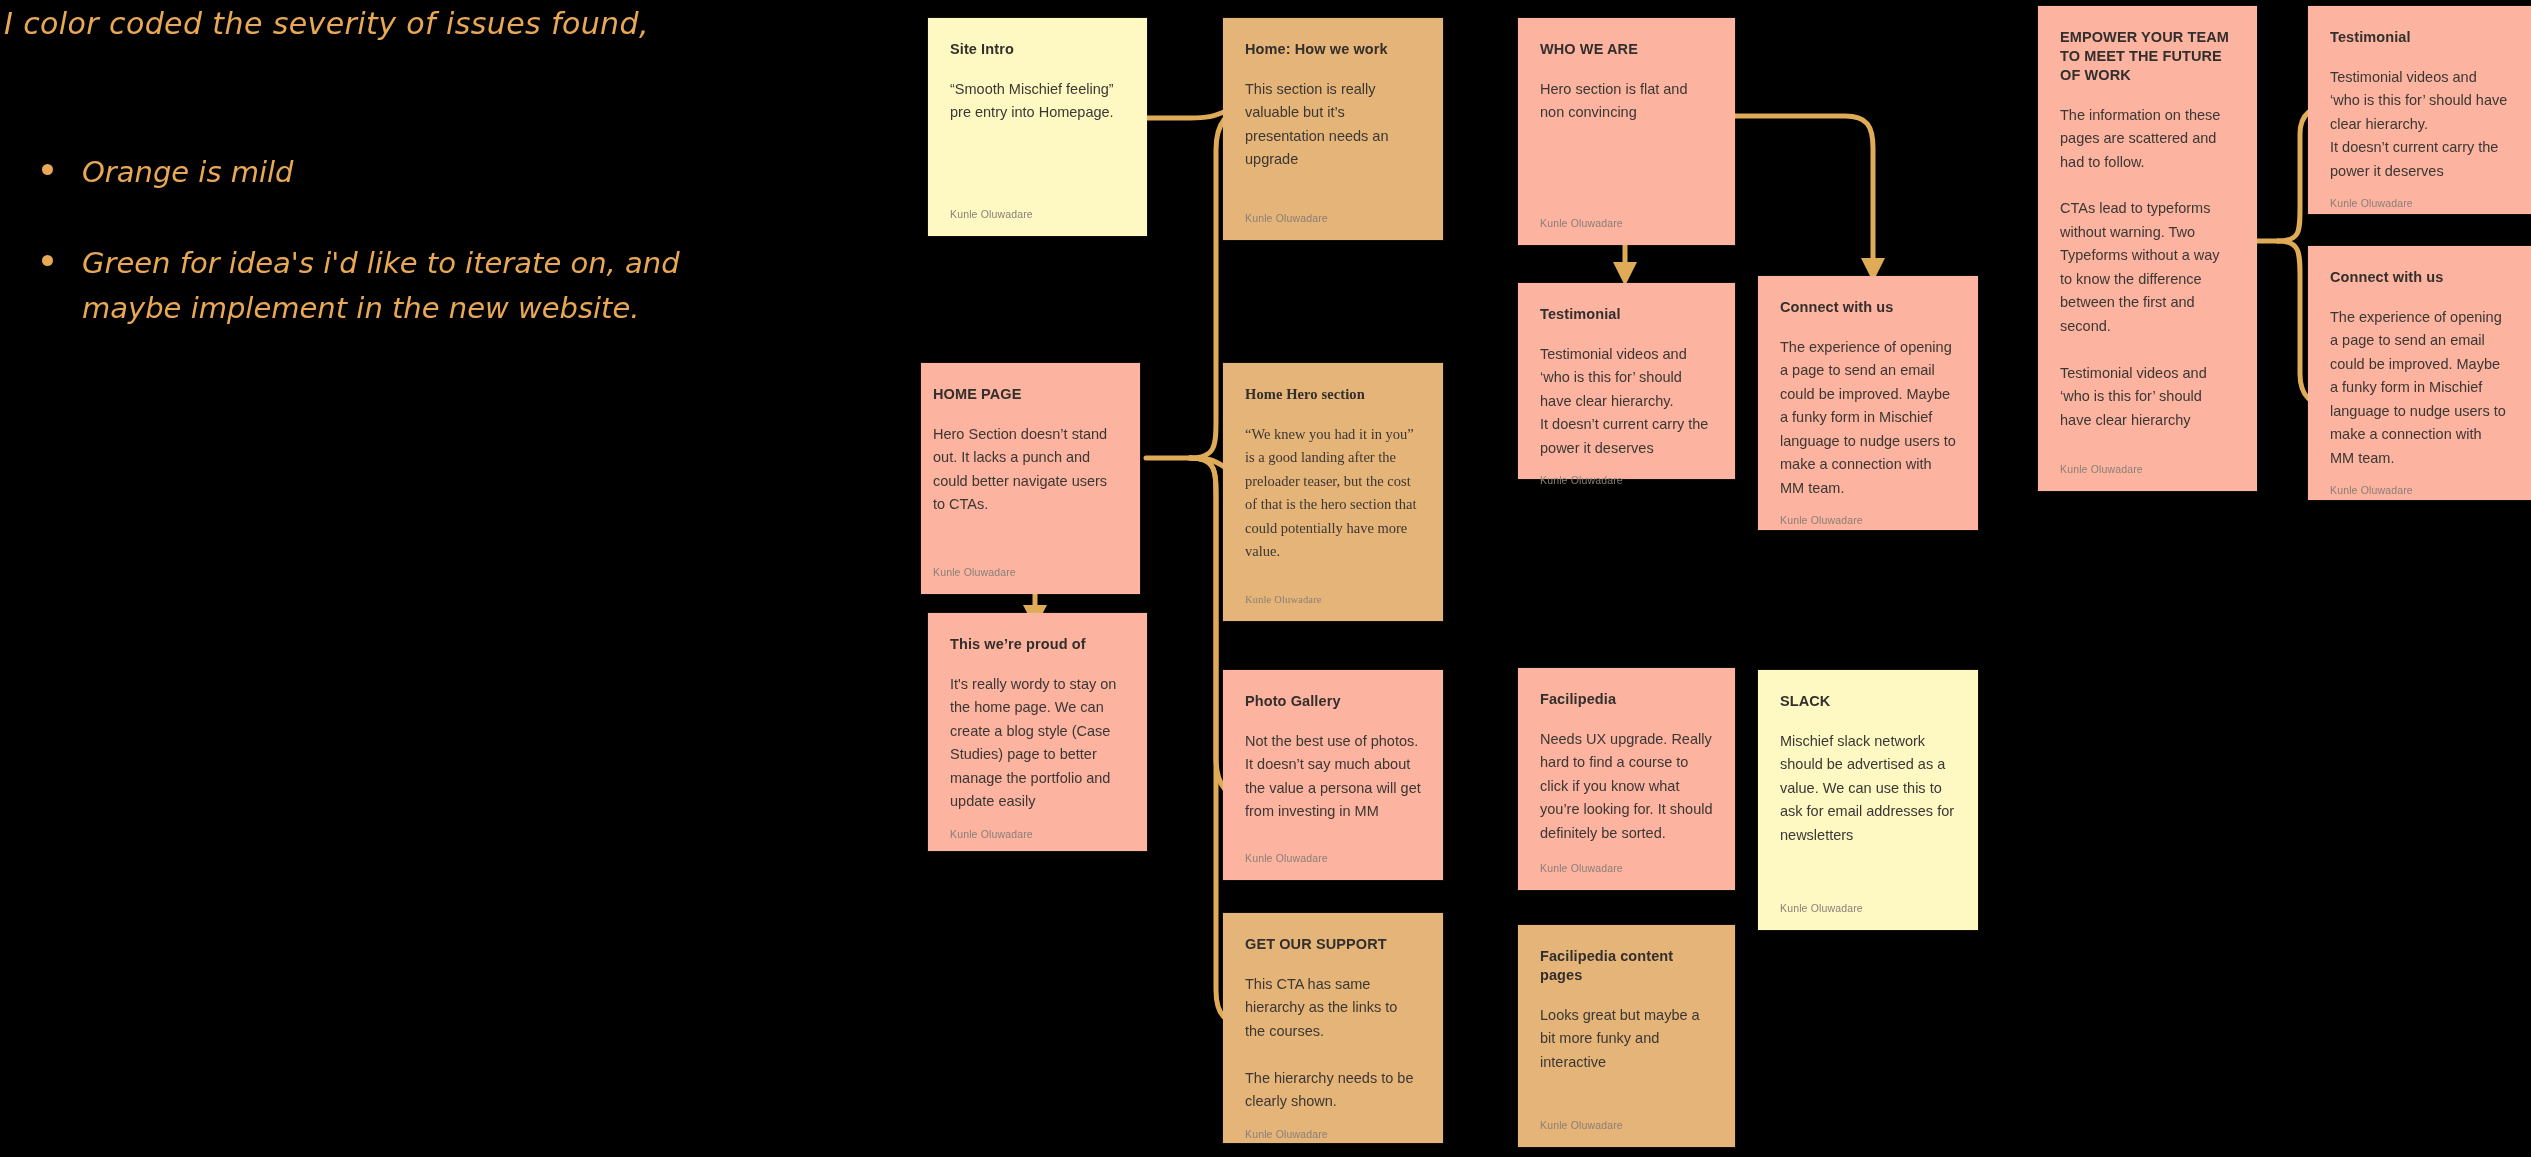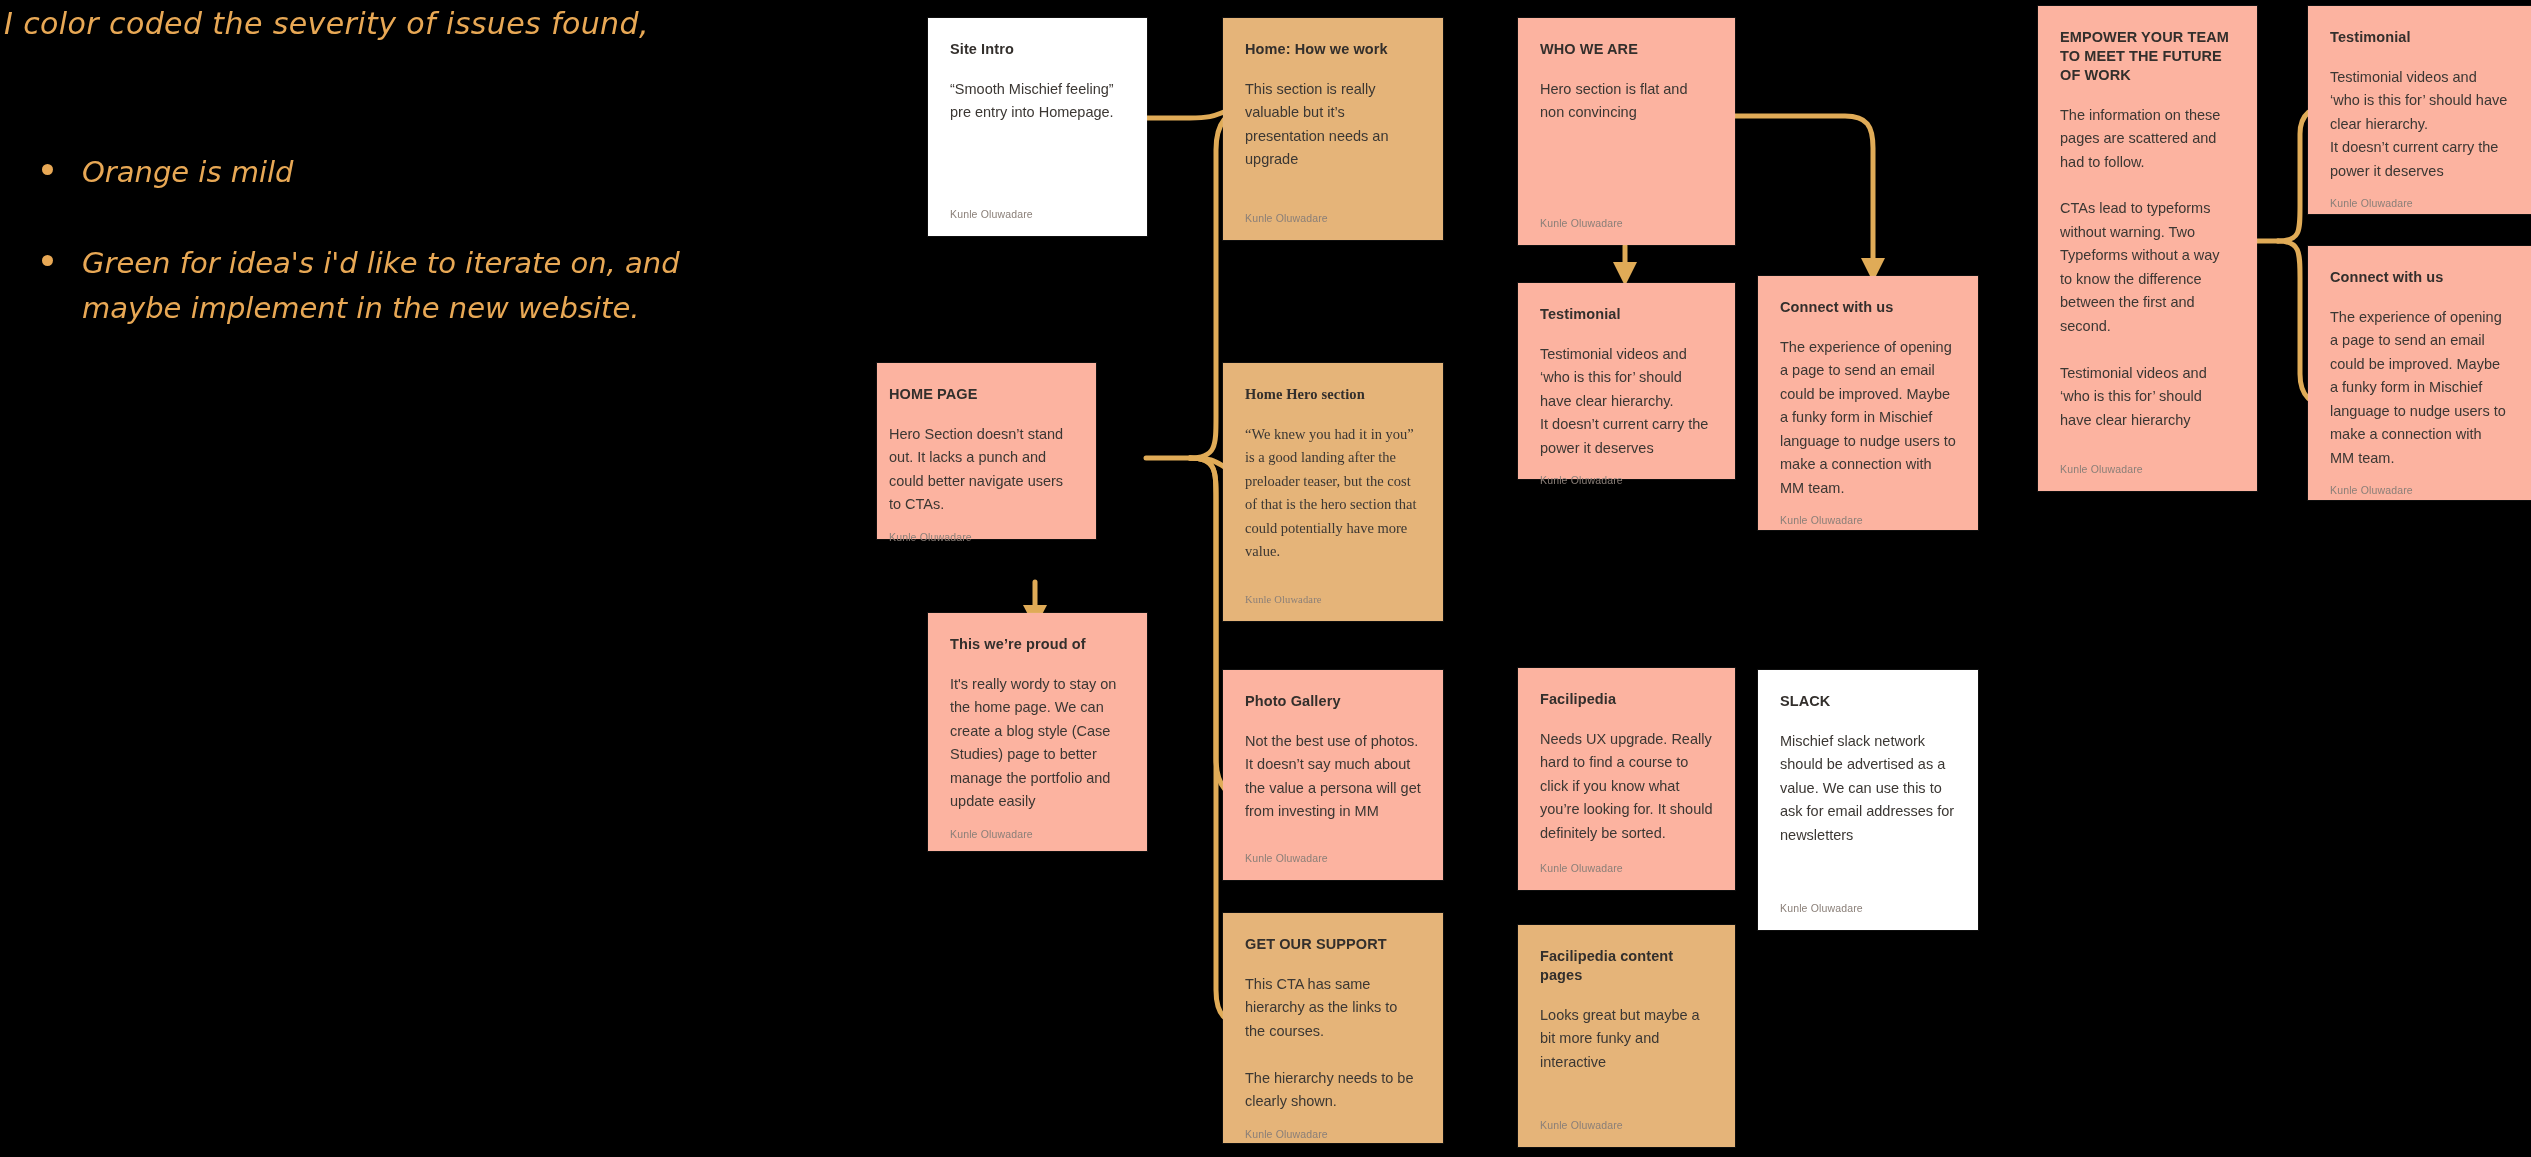--- a/index.html
+++ b/index.html
@@ -41,21 +41,21 @@
 
   
   .note {
     position: absolute;
     padding: 22px 22px 16px 22px;
     display: flex; flex-direction: column;
     box-shadow: 0 0 0 1px rgba(255,255,255,0.06);
   }
   .note.red   { background: #fcb3a0; }
   .note.amber { background: #e5b479; }
-  .note.green { background: #ffffff; }
+  .note.green { background: #fef9c3; }
 
   .note .title {
     font-size: 14.5px;
     font-weight: bold;
     color: #332f2c;
     line-height: 1.3;
     margin-bottom: 19px;
     letter-spacing: .1px;
   }
   .note .body {
@@ -123,21 +123,21 @@
     <path d="M2278,241 C2300,241 2300,252 2300,278 L2300,374 C2300,396 2312,406 2330,406"></path>
     <polygon points="2330,394 2358,406 2330,418"></polygon>
   </svg>
 
   <div class="note green" style="left:928px; top:18px; width:219px; height:218px;">
     <div class="title">Site Intro</div>
     <div class="body">“Smooth Mischief feeling” pre entry into Homepage.</div>
     <div class="author">Kunle Oluwadare</div>
   </div>
 
-  <div class="note red" style="left:877px; top:363px; width:219px; height:176px;padding-left:12px;">
+  <div class="note red" style="left:921px; top:363px; width:219px; height:231px;padding-left:12px;">
     <div class="title">HOME PAGE</div>
     <div class="body">Hero Section doesn’t stand out. It lacks a punch and could better navigate users to CTAs.</div>
     <div class="author">Kunle Oluwadare</div>
   </div>
 
   <div class="note red" style="left:928px; top:613px; width:219px; height:238px;">
     <div class="title">This we’re proud of</div>
     <div class="body">It's really wordy to stay on the home page. We can create a blog style (Case Studies) page to better manage the portfolio and update easily</div>
     <div class="author">Kunle Oluwadare</div>
   </div>

